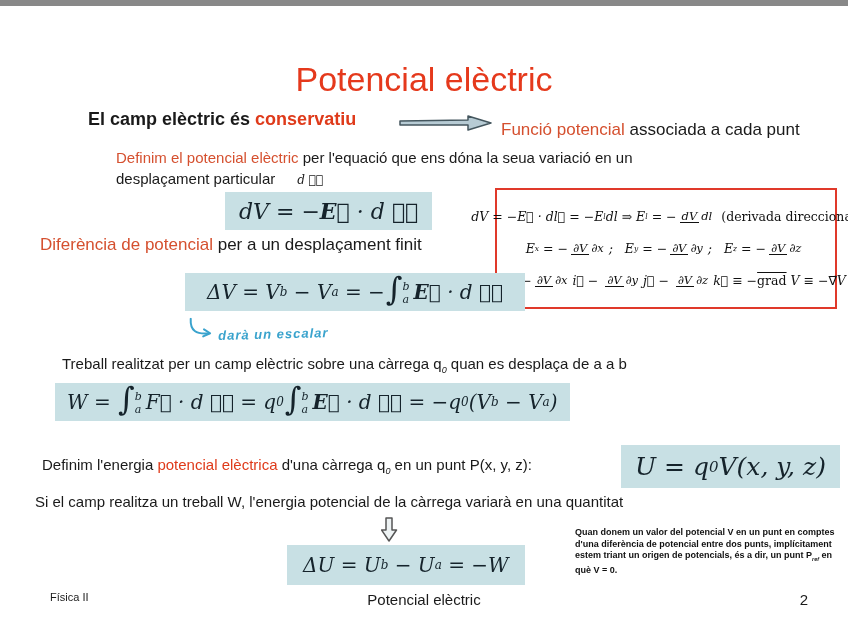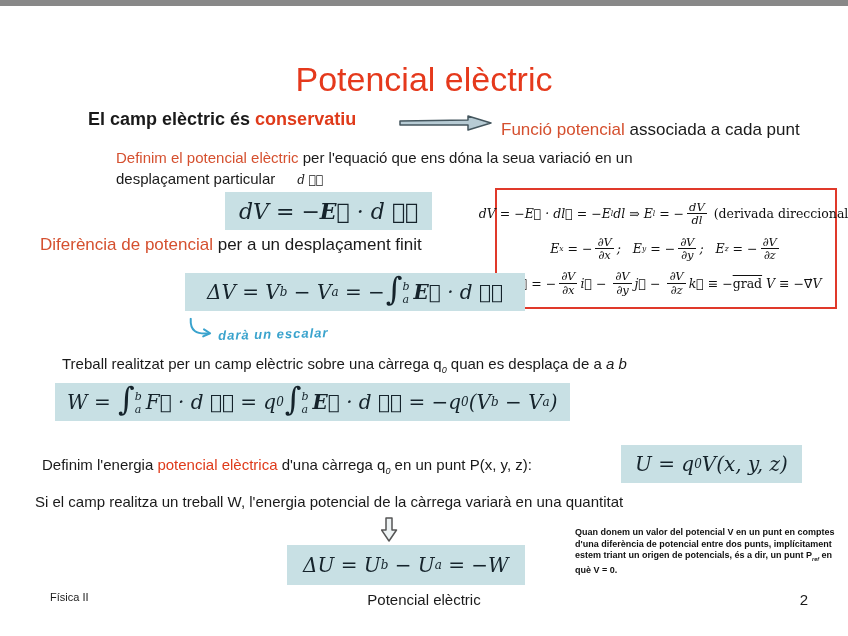--- a/index.html
+++ b/index.html
@@ -22,50 +22,50 @@
   .defpara .red{color:var(--soft-red,#d5502f);}
   .dl-sym{font-family:"DejaVu Serif",serif;font-style:italic;font-size:12px;margin-left:22px;}
   
   .eqbox{position:absolute;display:inline-flex;align-items:center;
     background:var(--eq-bg,#c8e0e4);font-family:"DejaVu Serif",serif;
     font-style:italic;color:#15232b;}
   .eqbox span{white-space:pre;}
   .eq1{top:186px;left:225px;font-size:22px;padding:6px 14px;}
   .eq2{top:267px;left:185px;font-size:20px;padding:6px 22px;}
   .eq3{top:377px;left:55px;font-size:20px;padding:6px 12px;}
-  .eq4{top:439px;left:621px;font-size:20px;padding:7px 14px;}
+  .eq4{top:439px;left:621px;font-size:25px;padding:7px 14px;}
   .eq5{top:539px;left:287px;font-size:20px;padding:8px 16px;}
   .bE{font-weight:bold;}
   sub{font-size:0.60em;font-style:italic;}
   .int-group{display:inline-flex;align-items:center;margin:0 1px;}
   .int-g{font-style:normal;font-size:1.6em;line-height:0.8;transform:translateY(-0.05em);}
   .lims{display:inline-flex;flex-direction:column;justify-content:space-between;
     height:2.1em;font-size:0.55em;font-style:italic;margin-right:3px;}
   
   .redbox{position:absolute;top:182px;left:495px;width:342px;height:121px;
     box-sizing:border-box;border:2px solid var(--red-border,#e0392a);
     display:flex;flex-direction:column;justify-content:space-evenly;
     font-family:"DejaVu Serif",serif;font-style:italic;font-size:12.5px;
     color:#101010;padding:2px 4px;}
   .rb-line{display:flex;align-items:center;justify-content:center;}
   .rb-line span{white-space:pre;}
-  .frac{display:inline-flex;flex-direction:column;align-items:center;
+  .frac{display:inline-flex;flex-direction:row;align-items:center;
     font-size:0.92em;line-height:1.05;margin:0 3px;vertical-align:middle;}
   .frac .fn{border-bottom:1px solid #111;padding:0 2px;}
   .frac .fd{padding:0 2px;}
   .up{font-style:normal;}
   .ol{text-decoration:overline;font-style:normal;}
   
   .dif{position:absolute;top:229px;left:40px;font-size:17px;}
   .dif .red{color:var(--soft-red,#d5502f);}
   .hand{position:absolute;top:310px;left:188px;color:var(--hand-blue,#3aa3cd);
     display:flex;align-items:flex-end;transform:rotate(-1.5deg);}
   .hand-text{font-style:italic;font-weight:bold;font-size:13px;letter-spacing:1px;margin:0 0 0 4px;}
   .treball{position:absolute;top:349px;left:62px;font-size:15px;}
-  .treball .it{font-style:italic;}
+  .treball .it{}
   .campnote{position:absolute;top:383px;left:462px;width:272px;font-size:15px;line-height:20px;}
   .energia{position:absolute;top:450px;left:42px;font-size:15px;}
   .energia .red{color:var(--accent-red,#df3a1a);}
   .si-line{position:absolute;top:487px;left:35px;font-size:15px;}
   .down-arrow{position:absolute;top:511px;left:381px;}
   .note{position:absolute;top:521px;left:575px;width:260px;font-size:9px;
     line-height:11.5px;font-weight:bold;color:#111;}
   
   .footer-left{position:absolute;top:585px;left:50px;font-size:11px;}
   .footer-center{position:absolute;top:585px;left:0;right:0;text-align:center;font-size:15px;}

